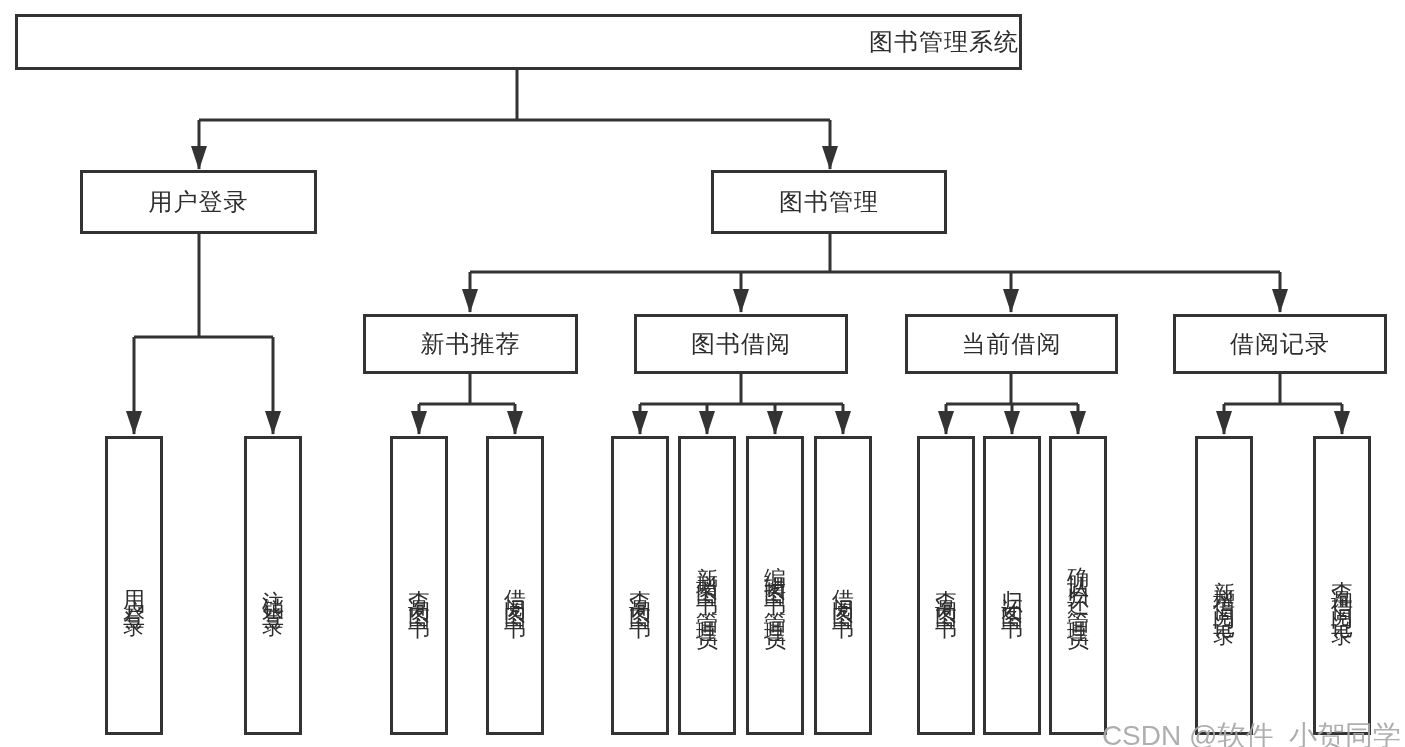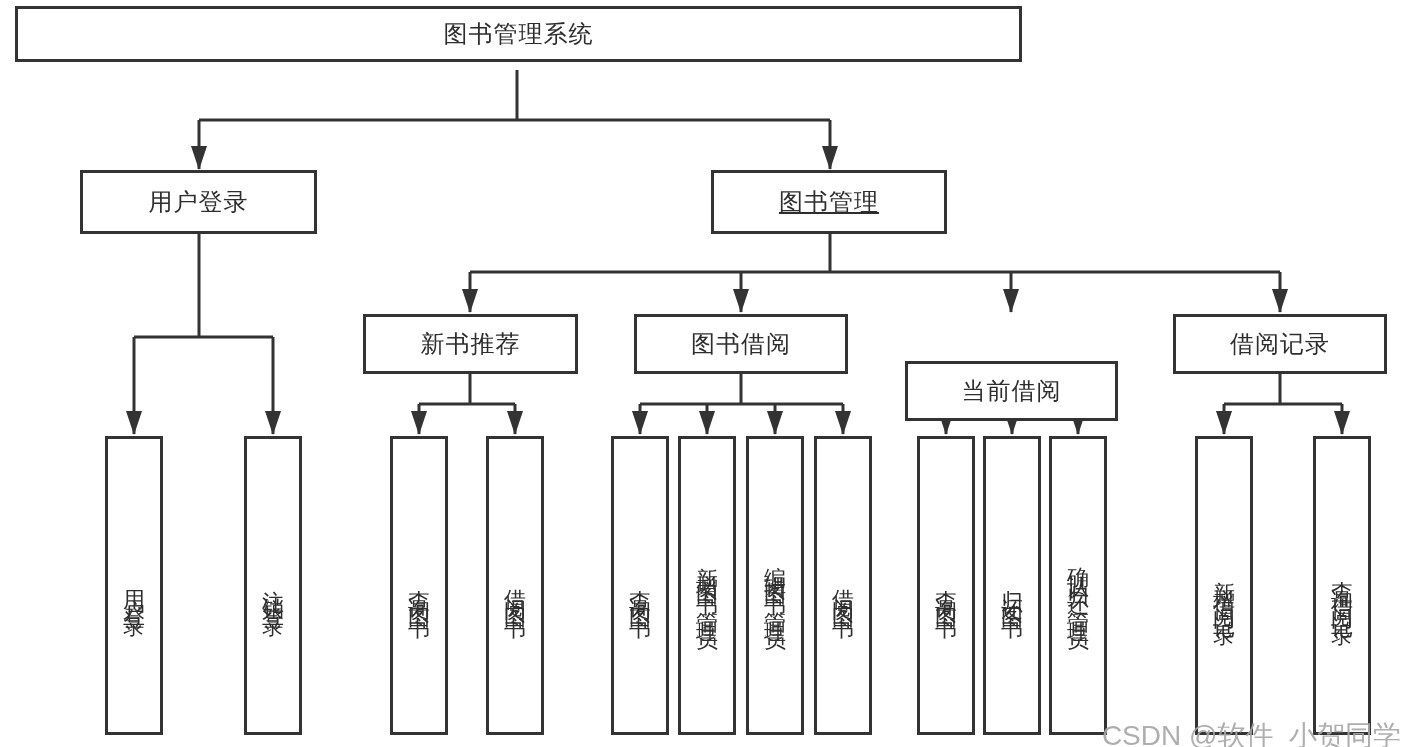--- a/index.html
+++ b/index.html
@@ -100,38 +100,38 @@
     <line x1="707" y1="404" x2="707" y2="434" stroke="#333333" stroke-width="3" marker-end="url(#arrowhead)"></line>
     <line x1="775" y1="404" x2="775" y2="434" stroke="#333333" stroke-width="3" marker-end="url(#arrowhead)"></line>
     <line x1="843" y1="404" x2="843" y2="434" stroke="#333333" stroke-width="3" marker-end="url(#arrowhead)"></line>
     <line x1="946" y1="404" x2="946" y2="434" stroke="#333333" stroke-width="3" marker-end="url(#arrowhead)"></line>
     <line x1="1012" y1="404" x2="1012" y2="434" stroke="#333333" stroke-width="3" marker-end="url(#arrowhead)"></line>
     <line x1="1078" y1="404" x2="1078" y2="434" stroke="#333333" stroke-width="3" marker-end="url(#arrowhead)"></line>
     <line x1="1224" y1="404" x2="1224" y2="434" stroke="#333333" stroke-width="3" marker-end="url(#arrowhead)"></line>
     <line x1="1342" y1="404" x2="1342" y2="434" stroke="#333333" stroke-width="3" marker-end="url(#arrowhead)"></line>
   </svg>
 
-  <div class="box" style="left:15px; top:6px; width:1007px; height:56px;">
+  <div class="box" style="left:15px; top:14px; width:1007px; height:56px;justify-content:flex-end;">
     <span class="hlabel">图书管理系统</span>
   </div>
 
   <div class="box" style="left:80px; top:170px; width:237px; height:64px;">
     <span class="hlabel">用户登录</span>
   </div>
-  <div class="box" style="left:711px; top:170px; width:236px; height:64px;text-decoration:underline;">
+  <div class="box" style="left:711px; top:170px; width:236px; height:64px;">
     <span class="hlabel">图书管理</span>
   </div>
 
   <div class="box" style="left:634px; top:314px; width:214px; height:60px;">
     <span class="hlabel">图书借阅</span>
   </div>
   <div class="box" style="left:363px; top:314px; width:215px; height:60px;">
     <span class="hlabel">新书推荐</span>
   </div>
-  <div class="box" style="left:905px; top:314px; width:213px; height:60px;margin-top:47px;">
+  <div class="box" style="left:905px; top:314px; width:213px; height:60px;">
     <span class="hlabel">当前借阅</span>
   </div>
   <div class="box" style="left:1173px; top:314px; width:214px; height:60px;">
     <span class="hlabel">借阅记录</span>
   </div>
 
   <div class="box vbox" style="left:105px; top:436px; width:58px; height:299px;">
     <span class="vlabel">用户登录</span>
   </div>
   <div class="box vbox" style="left:244px; top:436px; width:58px; height:299px;">

